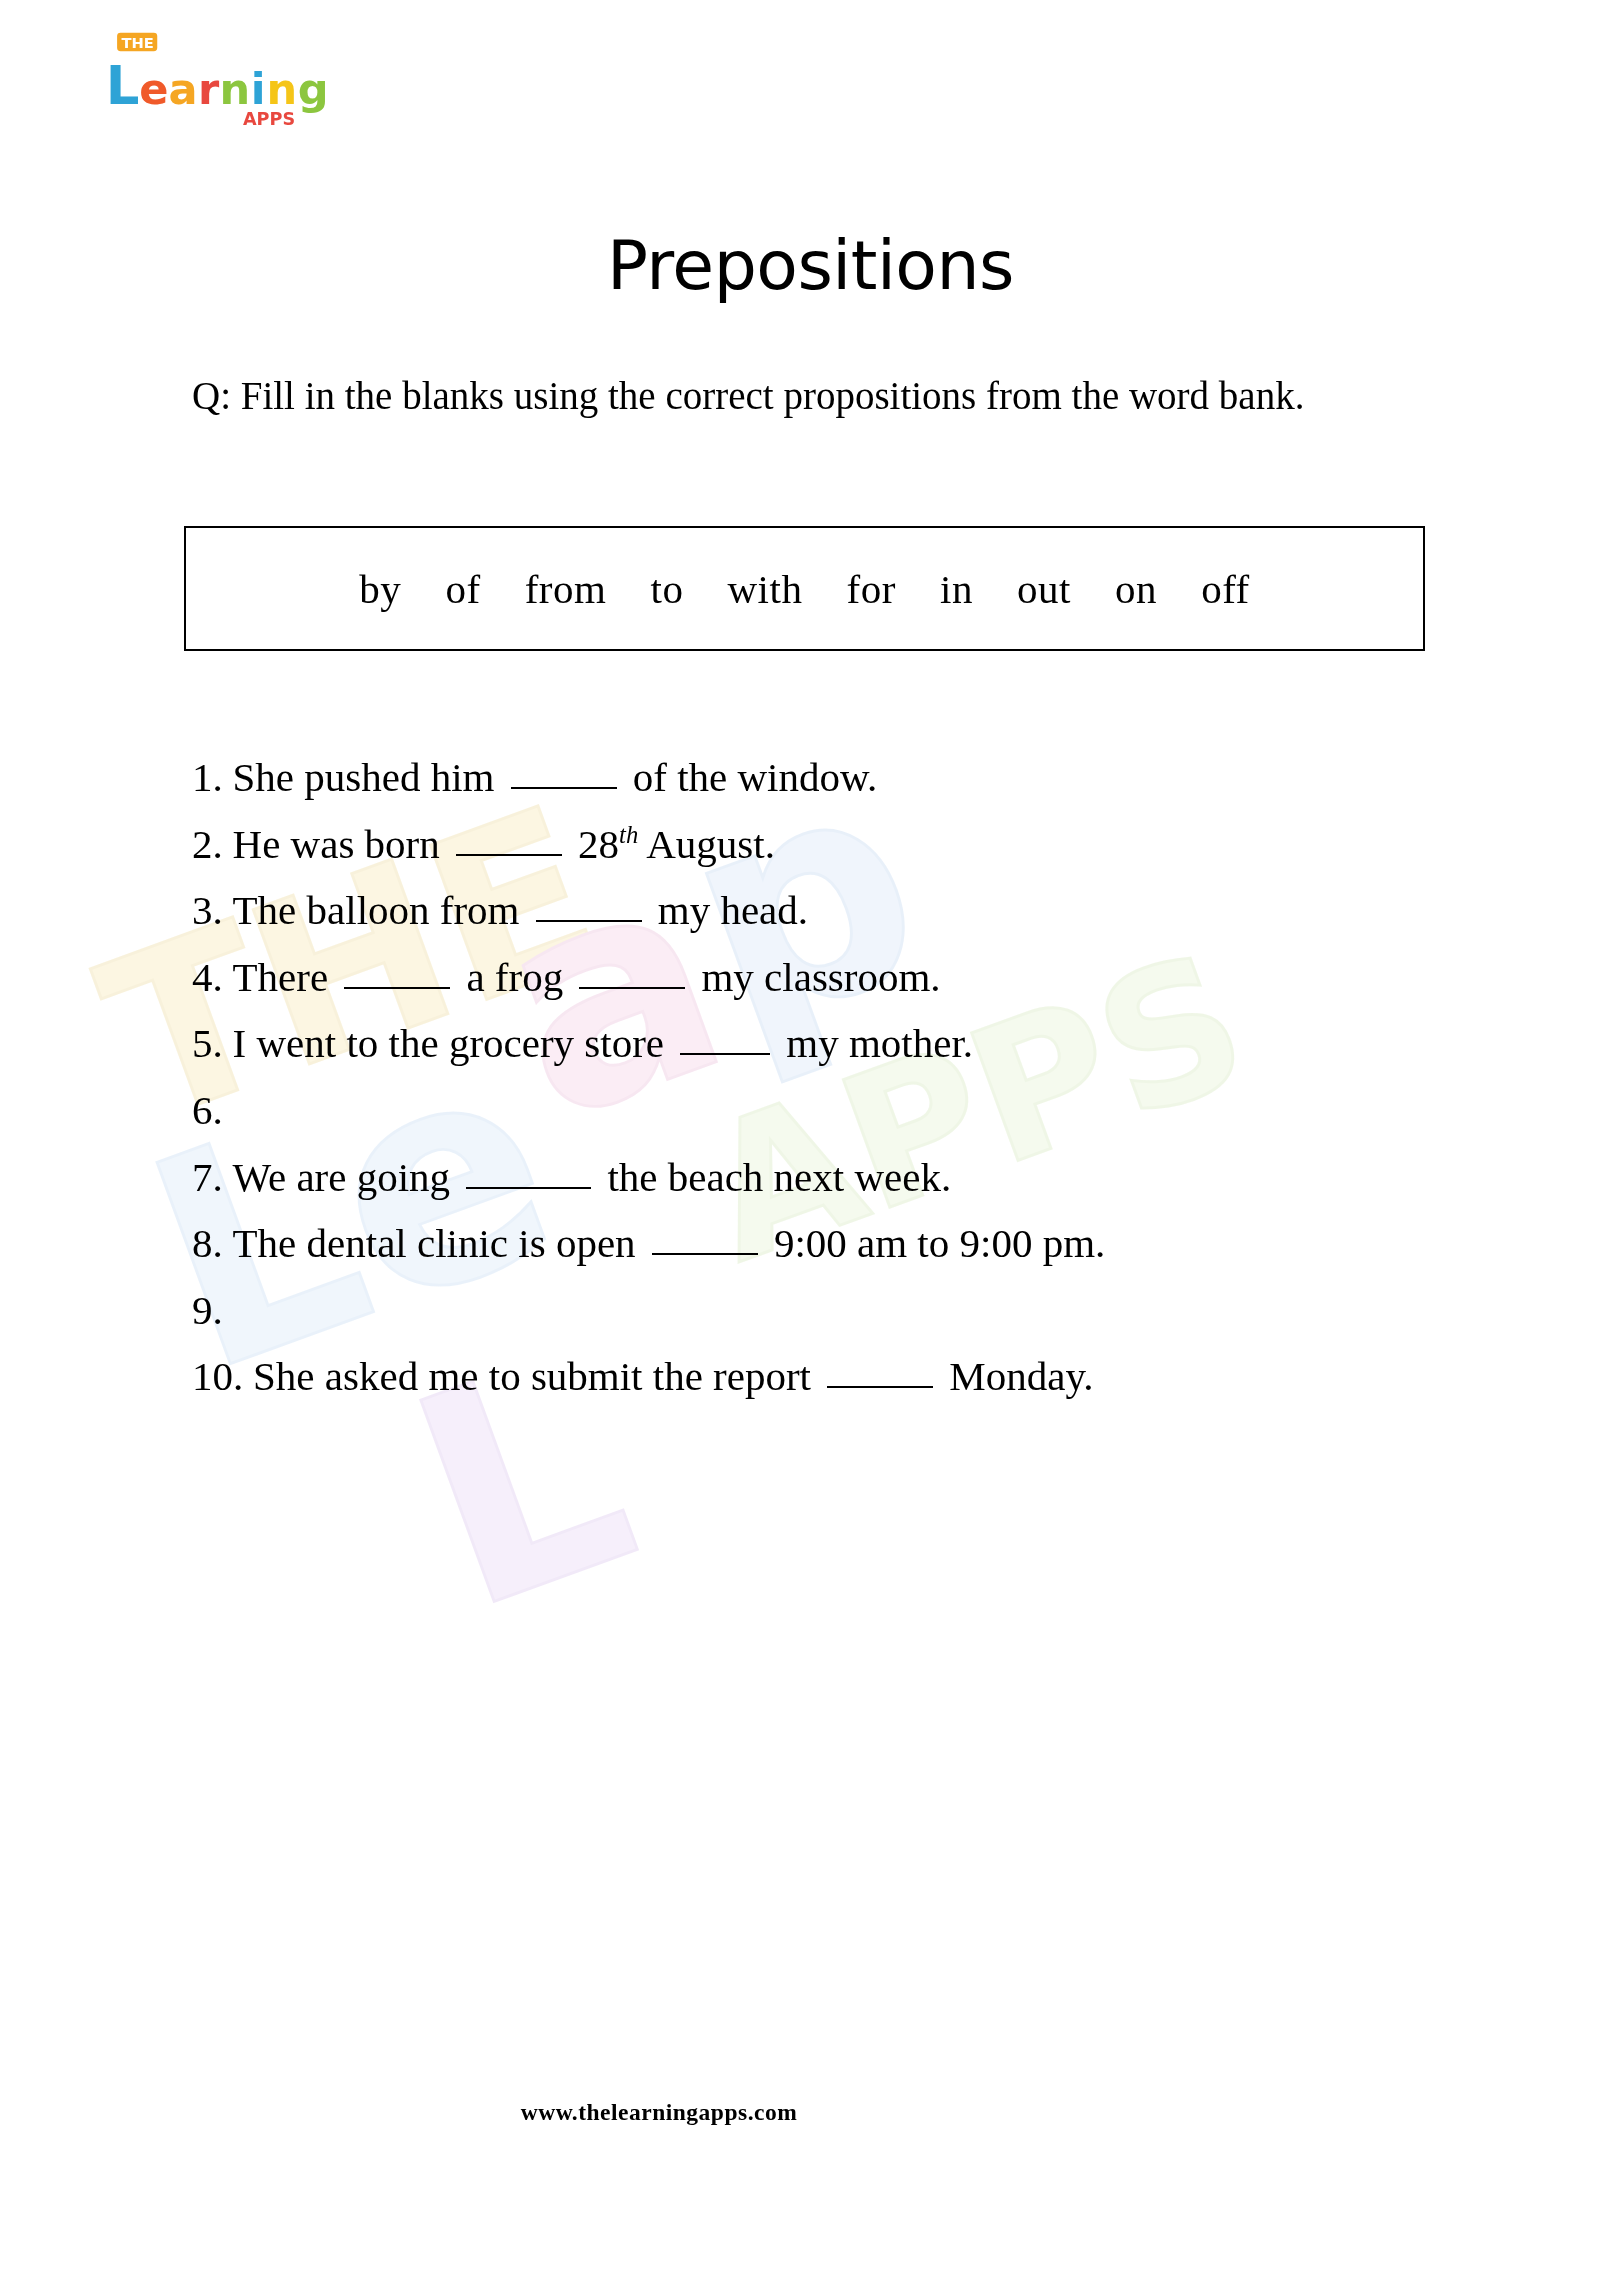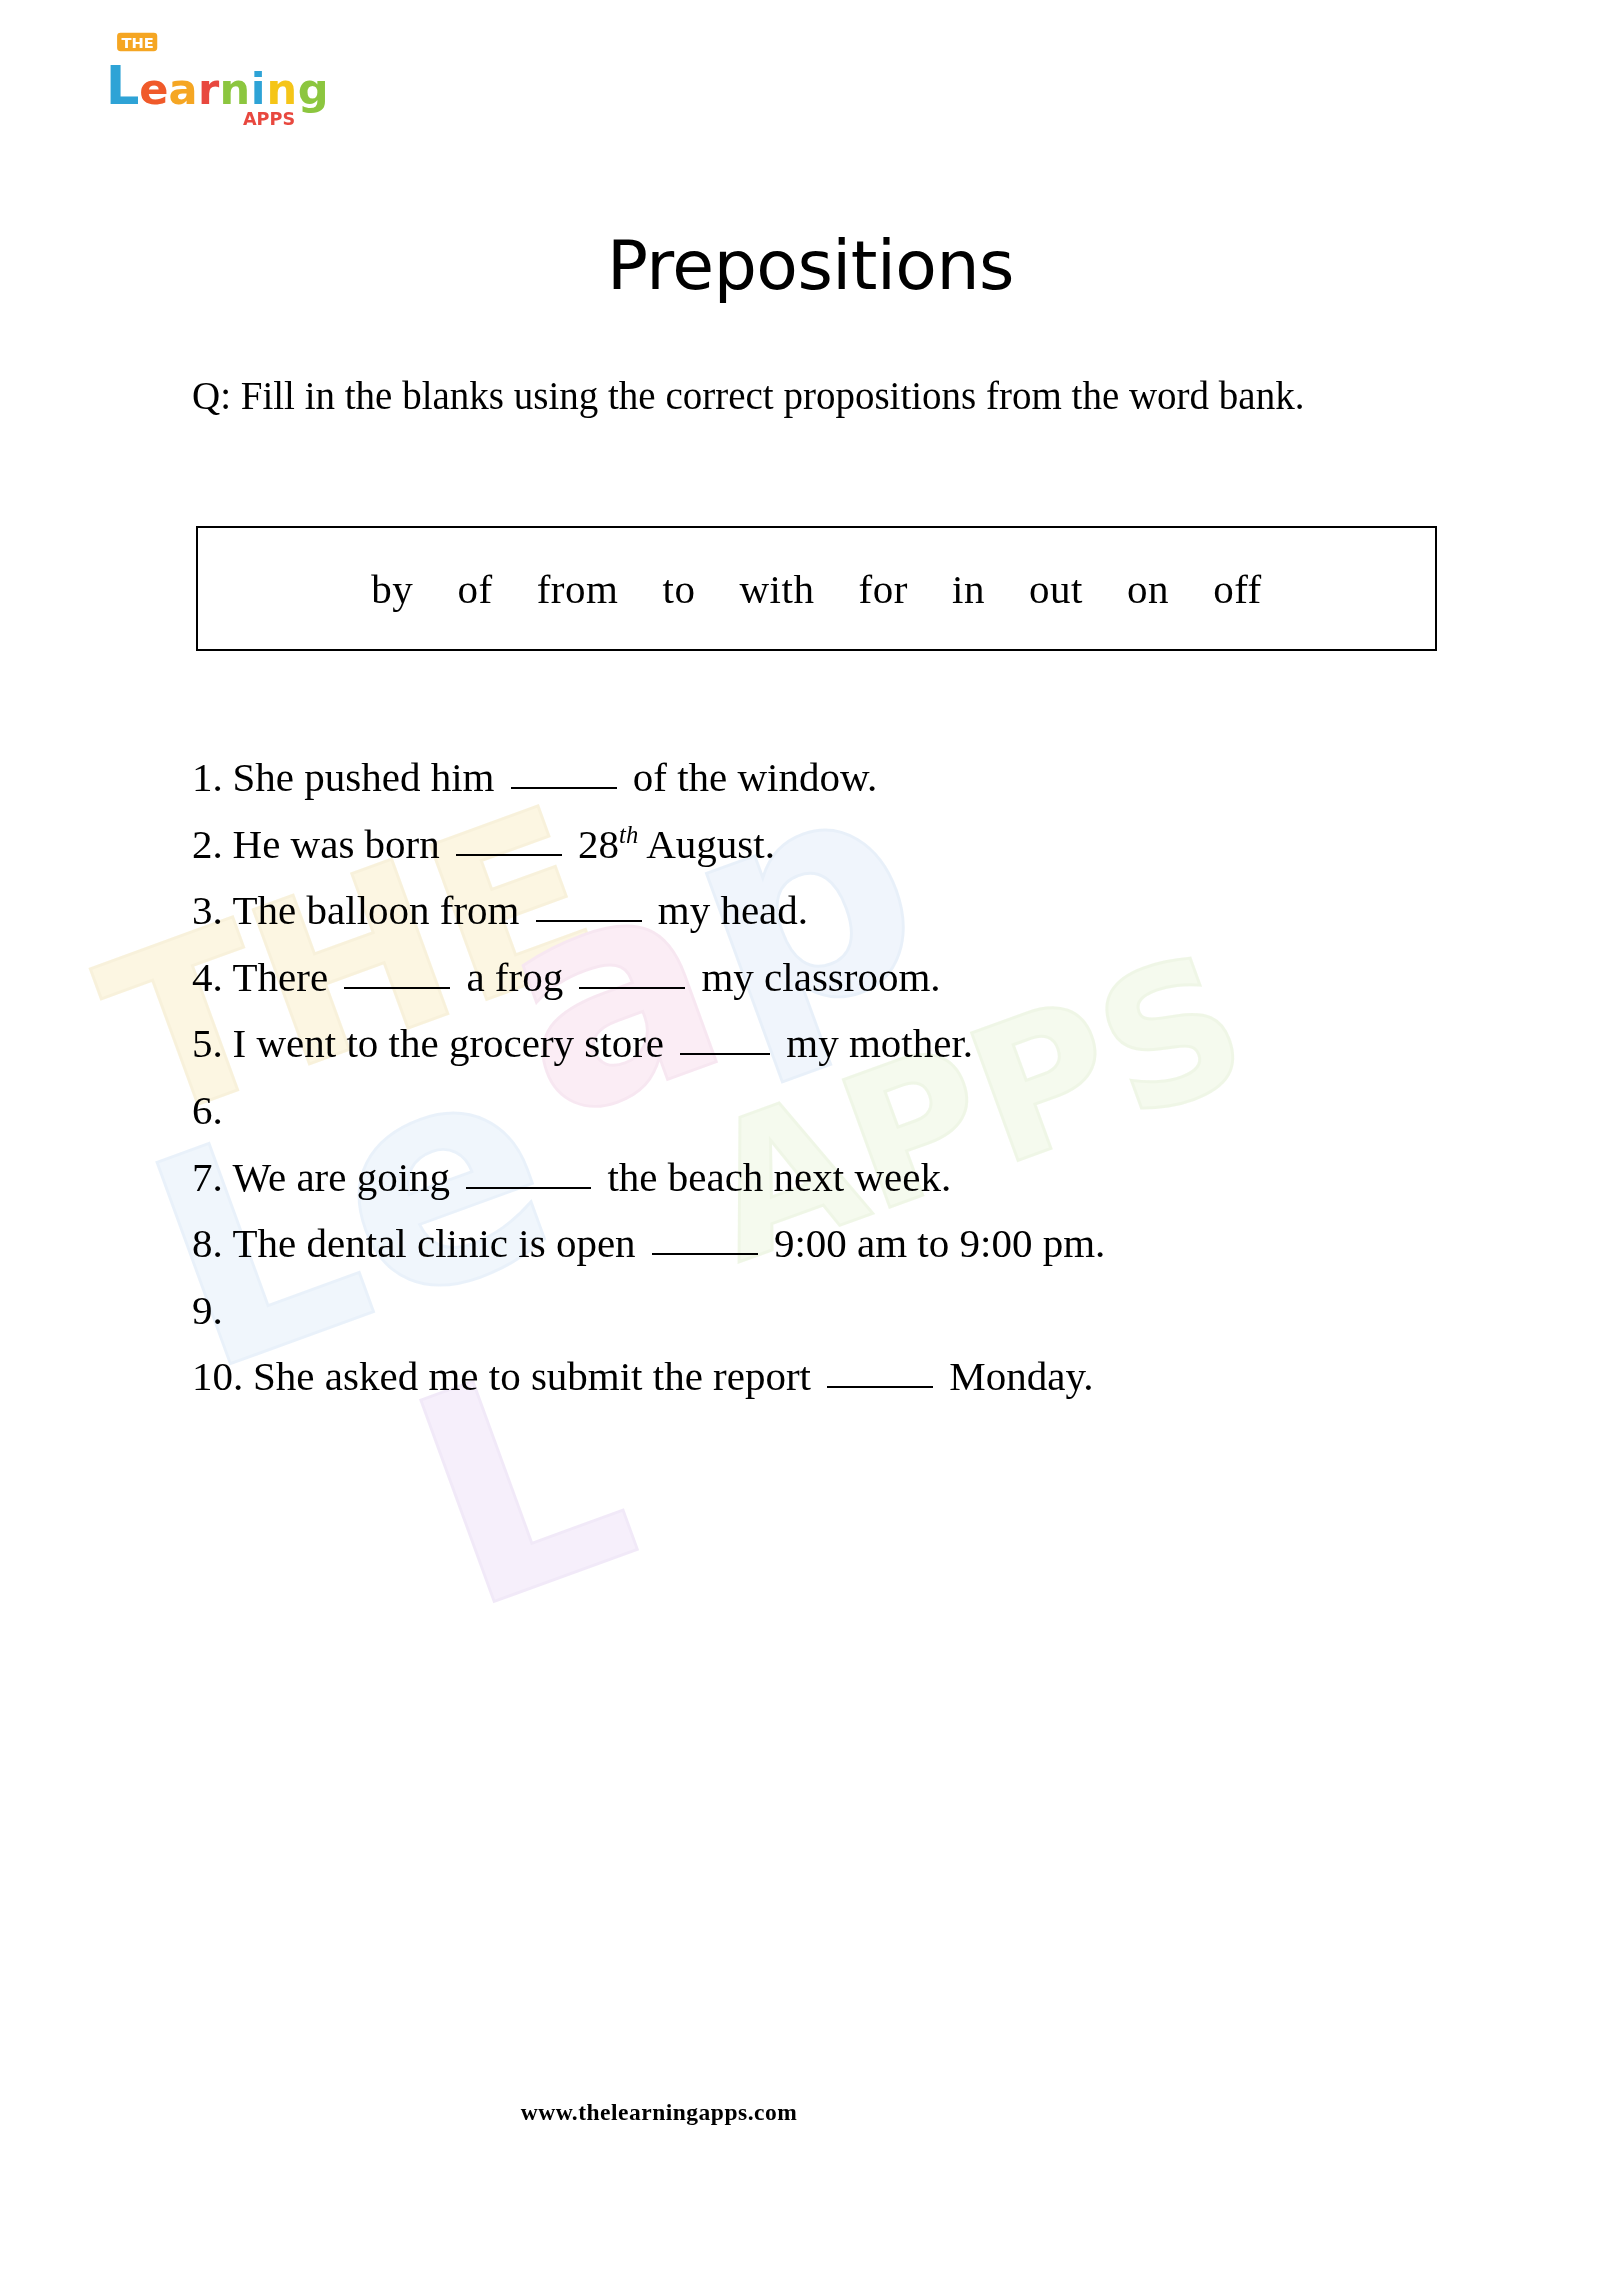--- a/index.html
+++ b/index.html
@@ -46,21 +46,21 @@
     left: 192px;
     top: 370px;
     width: 1240px;
     font-size: 39px;
     line-height: 1.33;
   }
 
   
   .word-bank {
     position: absolute;
-    left: 196px;
+    left: 184px;
     top: 526px;
     width: 1241px;
     height: 125px;
     border: 2px solid #000;
     box-sizing: border-box;
     display: flex;
     align-items: center;
     justify-content: center;
   }
   .word-bank-words {

